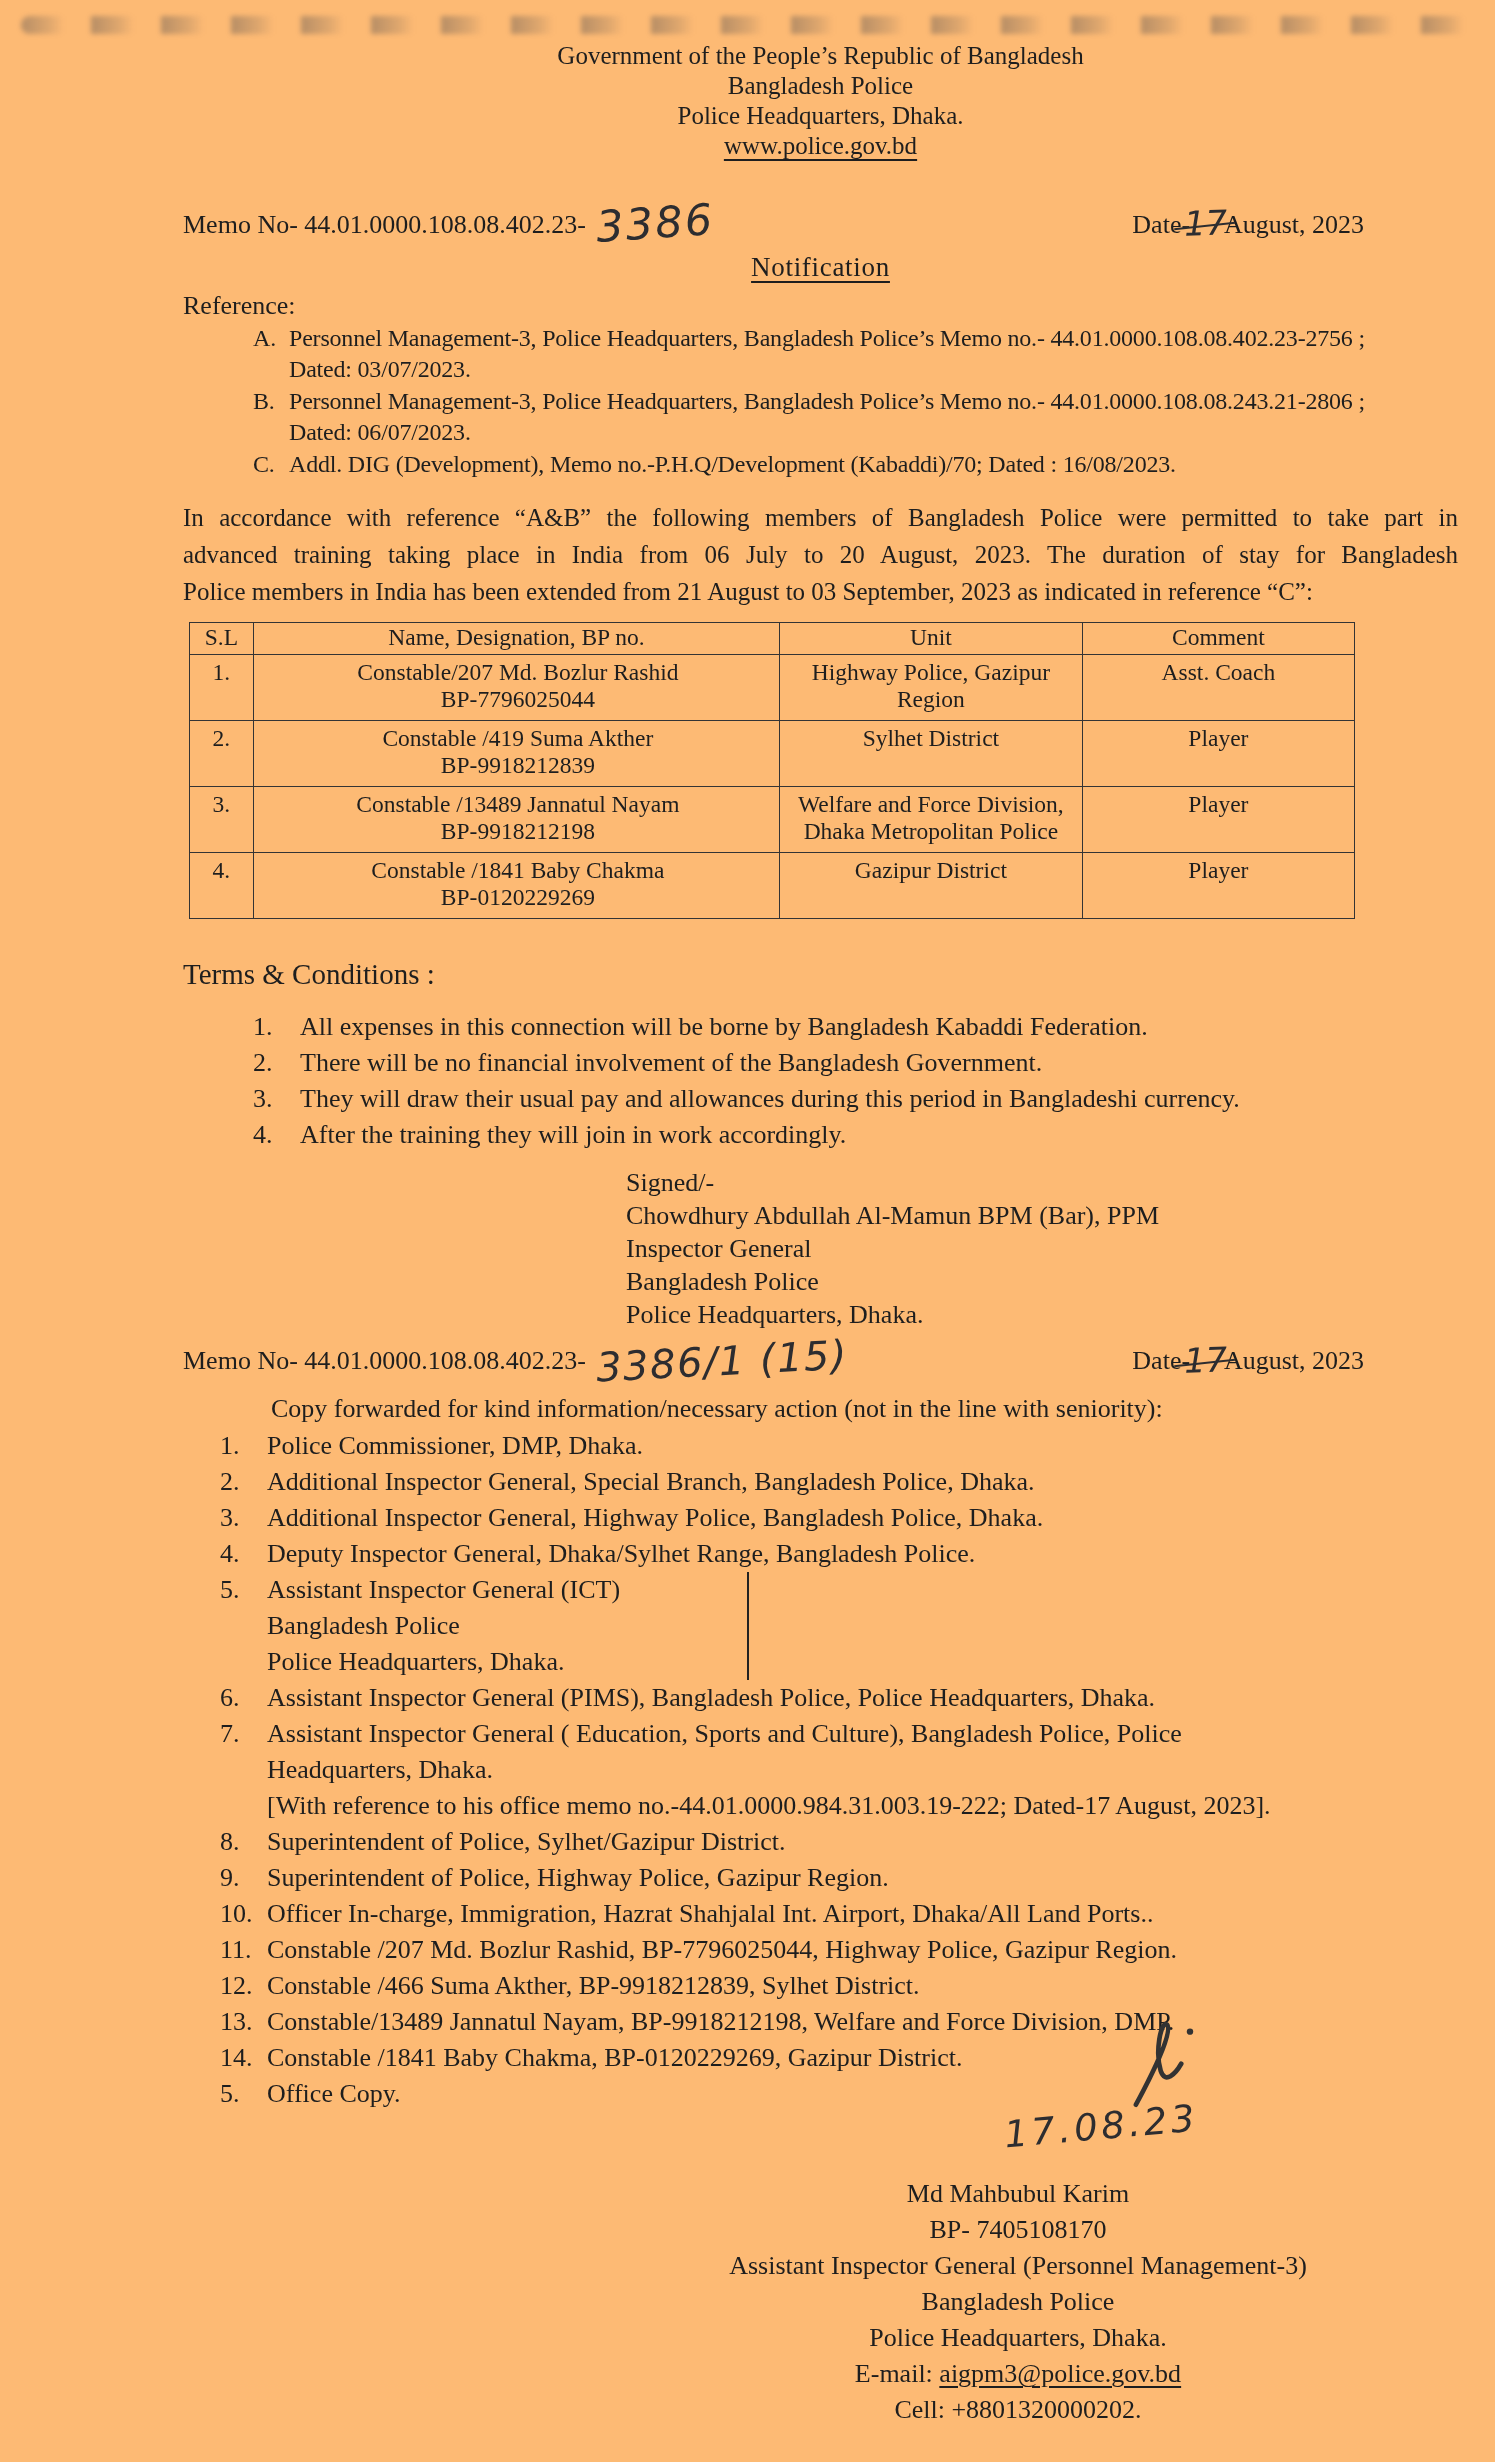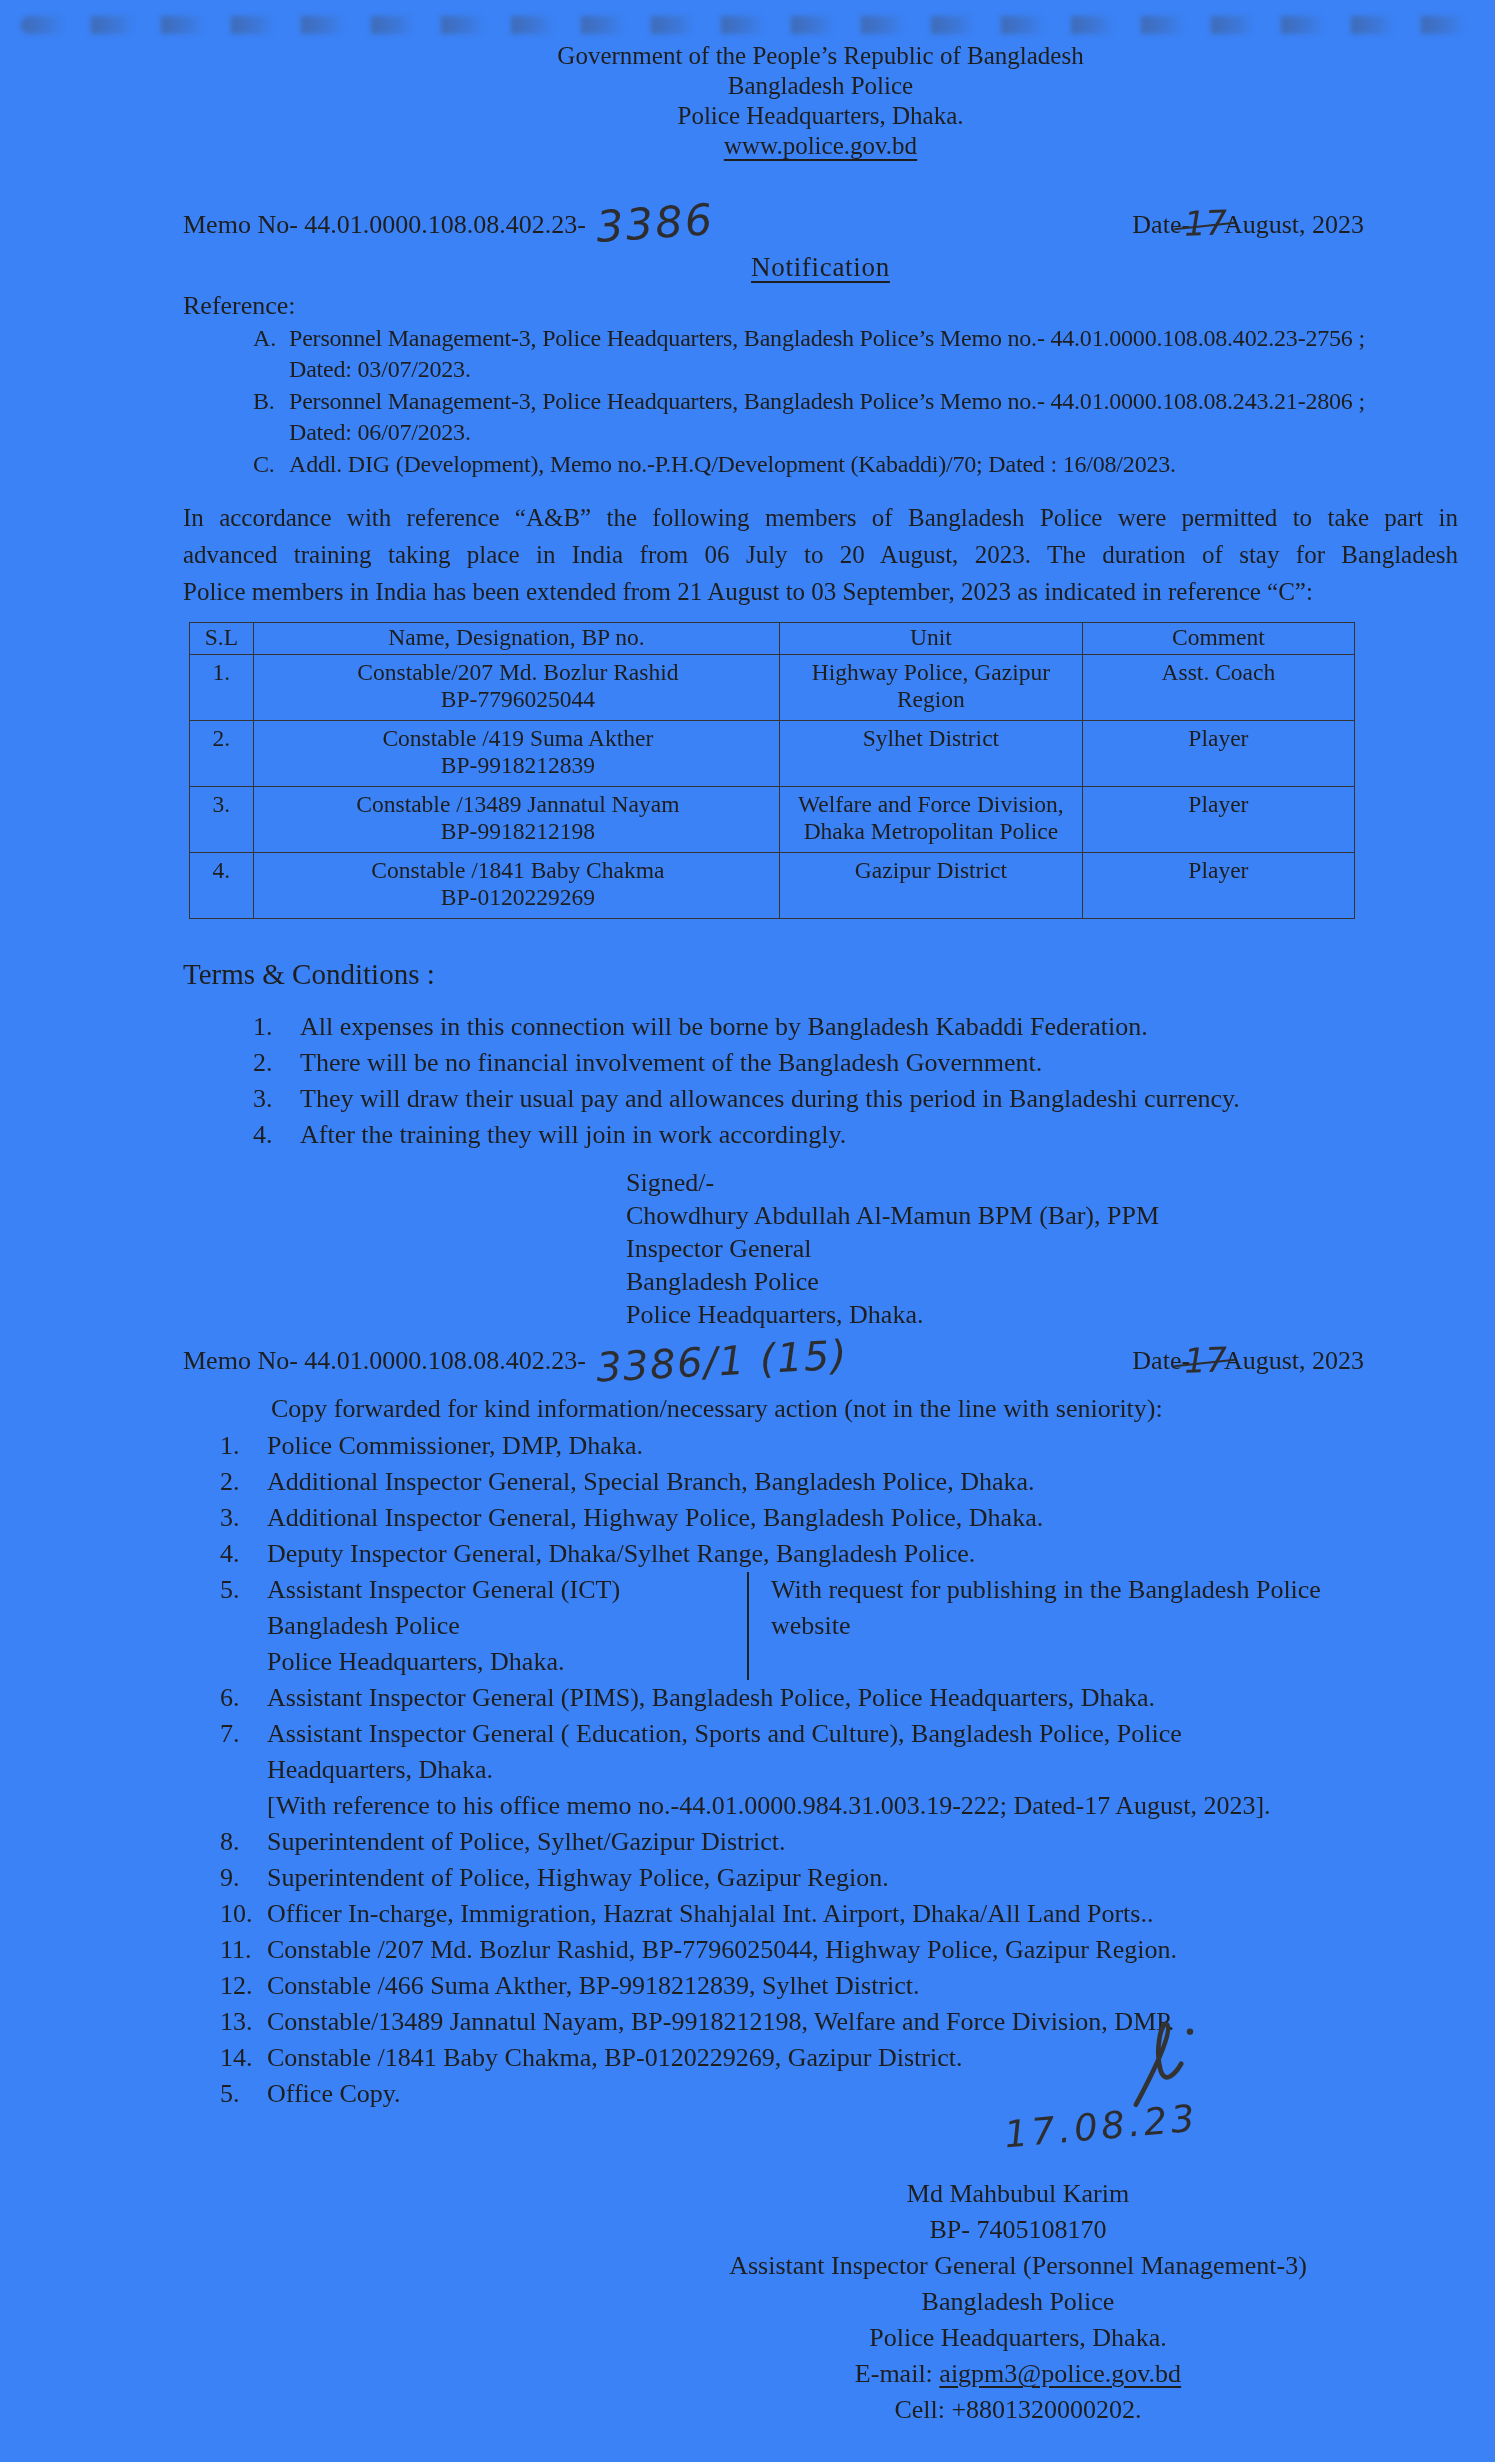--- a/index.html
+++ b/index.html
@@ -1,19 +1,19 @@
 <!DOCTYPE html>
 <html style="font-size:11.7px"><head>
 <meta charset="utf-8">
 <style>
   * { margin:0; padding:0; box-sizing:border-box; }
   body { background:#e8e8e8; }
   .page {
     position:relative; width:1495px; height:2462px; margin:0 auto;
-    background:#3b82f6; color:#1e1e1e; overflow:hidden;
+    background:#fdba74; color:#1e1e1e; overflow:hidden;
     font-family:"Liberation Serif", serif; font-size:26px;
   }
   .smudge {
     position:absolute; top:16px; left:20.5px; right:26px; height:17.6px;
     background:repeating-linear-gradient(90deg,
       rgba(70,70,78,.38) 0px, rgba(70,70,78,.16) 28px,
       rgba(255,255,255,0) 43px, rgba(255,255,255,0) 70px);
     filter:blur(2.9px); border-radius:8.8px;
   }
   .content { position:relative; margin-left:183px; width:1275px; }
@@ -224,24 +224,20 @@
       <li><span class="num">4.</span><span>Deputy Inspector General, Dhaka/Sylhet Range, Bangladesh Police.</span></li>
       <li>
         <span class="num">5.</span>
         <div class="split">
           <div class="lcol">
             <div>Assistant Inspector General (ICT)</div>
             <div>Bangladesh Police</div>
             <div>Police Headquarters, Dhaka.</div>
           </div>
           <div class="bar"></div>
-          <div class="rcol">
-            <div>With request for publishing in the Bangladesh Police</div>
-            <div>website</div>
-          </div>
         </div>
       </li>
       <li><span class="num">6.</span><span>Assistant Inspector General (PIMS), Bangladesh Police, Police Headquarters, Dhaka.</span></li>
       <li>
         <span class="num">7.</span>
         <div>Assistant Inspector General ( Education, Sports and Culture), Bangladesh Police, Police</div>
         <div>Headquarters, Dhaka.</div>
         <div>[With reference to his office memo no.-44.01.0000.984.31.003.19-222; Dated-17 August, 2023].</div>
       </li>
       <li><span class="num">8.</span><span>Superintendent of  Police, Sylhet/Gazipur District.</span></li>

